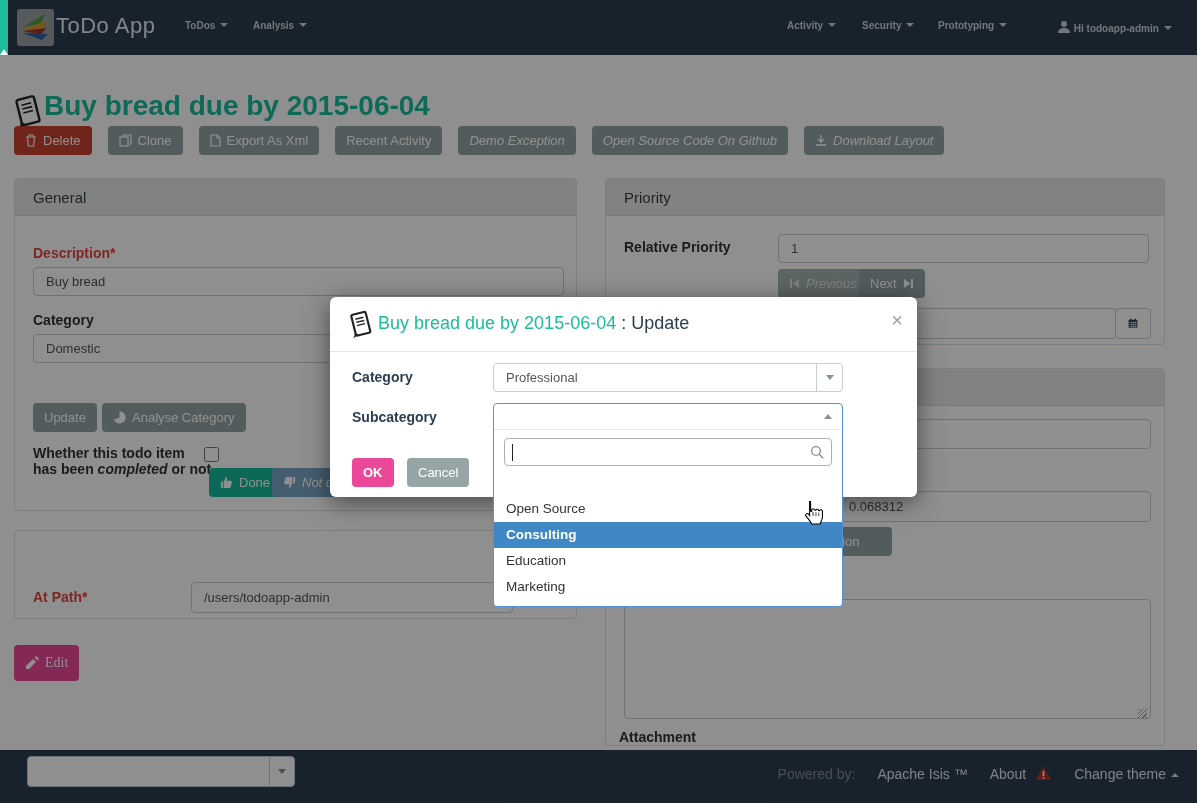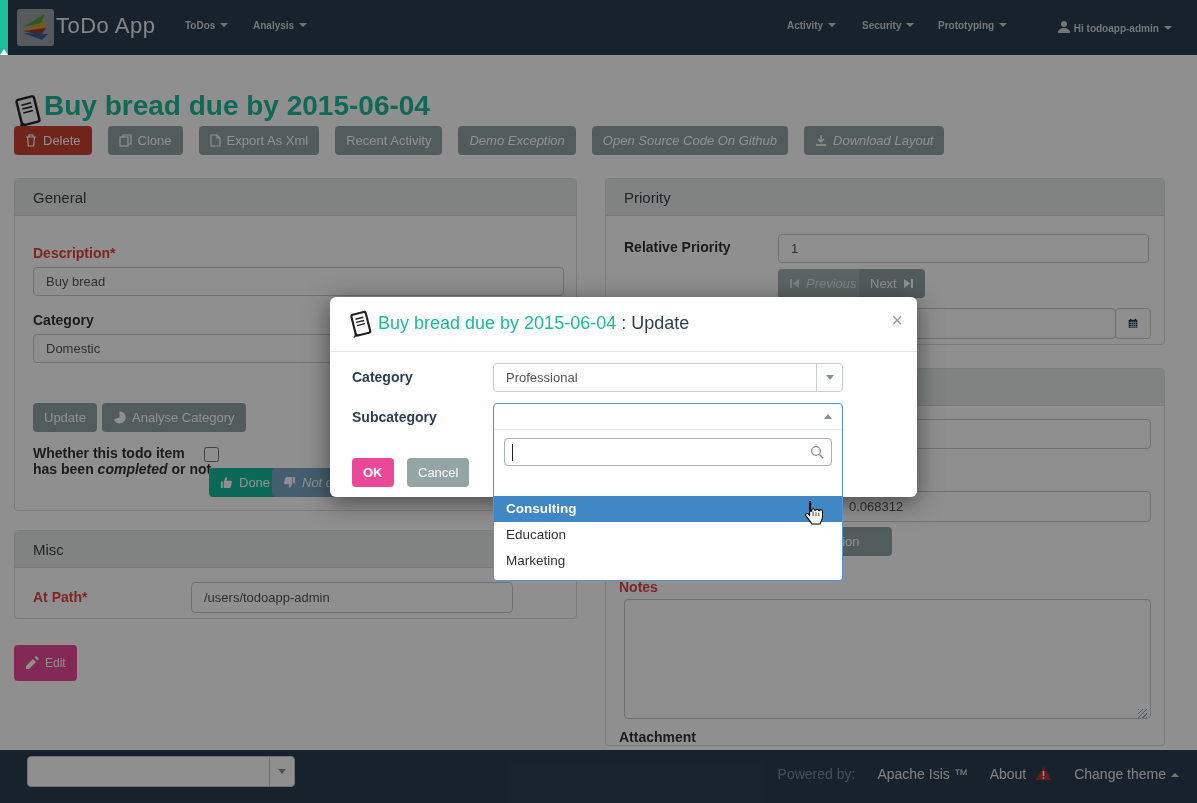--- a/index.html
+++ b/index.html
@@ -198,26 +198,25 @@
       <svg class="icon" width="13" height="13" viewBox="0 0 14 14">
           <g transform="rotate(180 7 7)">
             <path d="M1 6h2v7H1z M4 13V6l2.2-4.6c1-.2 1.7.7 1.4 1.8L7 5.2h4.6c.8 0 1.4.8 1.2 1.6l-1.2 4.7c-.2.9-1 1.5-1.9 1.5z" fill="#fff"></path>
           </g>
         </svg>
       <span>Not done</span>
       </button>
   </div>
 
   <div class="panel" style="left:14px; top:530px; width:563px; height:89px;">
-    <div class="panel-h">Misc</div>
     <div class="flabel req" style="position:absolute; left:18px; top:58px;">At Path*</div>
     <div class="tbox" style="left:176px; top:51px; width:322px; height:31px;">/users/todoapp-admin</div>
   </div>
 
-  <button class="btn btn-navy" style="position:absolute; left:14px; top:645px; height:36px; font-size:12px; z-index:1;">
+  <button class="btn btn-navy" style="position:absolute; left:14px; top:645px; height:36px; font-size:14px; z-index:1;font-family:Liberation Serif, serif;">
     <svg class="icon" width="14" height="14" viewBox="0 0 14 14">
         <path d="M1 10v3h3l7-7-3-3z M9.5 1.5l3 3 .8-.8c.5-.5.5-1.3 0-1.8L12.1.7c-.5-.5-1.3-.5-1.8 0z" fill="#fff"></path>
       </svg>
     <span>Edit</span>
     </button>
 
   <div class="panel" style="left:605px; top:178px; width:560px; height:167px;">
     <div class="panel-h">Priority</div>
     <div class="flabel" style="position:absolute; left:18px; top:60px;">Relative Priority</div>
     <div class="tbox" style="left:172px; top:55px; width:371px; height:29px;">1</div>
@@ -328,20 +327,21 @@
         </div>
       <div class="s2search">
         <span class="cursor"></span>
         <svg width="15" height="15" viewBox="0 0 15 15">
             <circle cx="6" cy="6" r="4.4" fill="none" stroke="#8a9196" stroke-width="1.4"></circle>
             <line x1="9.4" y1="9.4" x2="13.2" y2="13.2" stroke="#8a9196" stroke-width="1.4"></line>
           </svg>
       </div>
       <div class="s2opts">
         <div class="s2opt empty"></div>
+        <div class="s2opt">Open Source</div>
         <div class="s2opt hl">Consulting</div>
         <div class="s2opt">Education</div>
         <div class="s2opt">Marketing</div>
       </div>
     </div>
 
     <button class="btn btn-navy" style="position:absolute; left:22px; top:161px; font-weight:bold;">
         <span>OK</span>
       </button>
     <button class="btn" style="position:absolute; left:57px; top:161px; margin-left:20px;">

